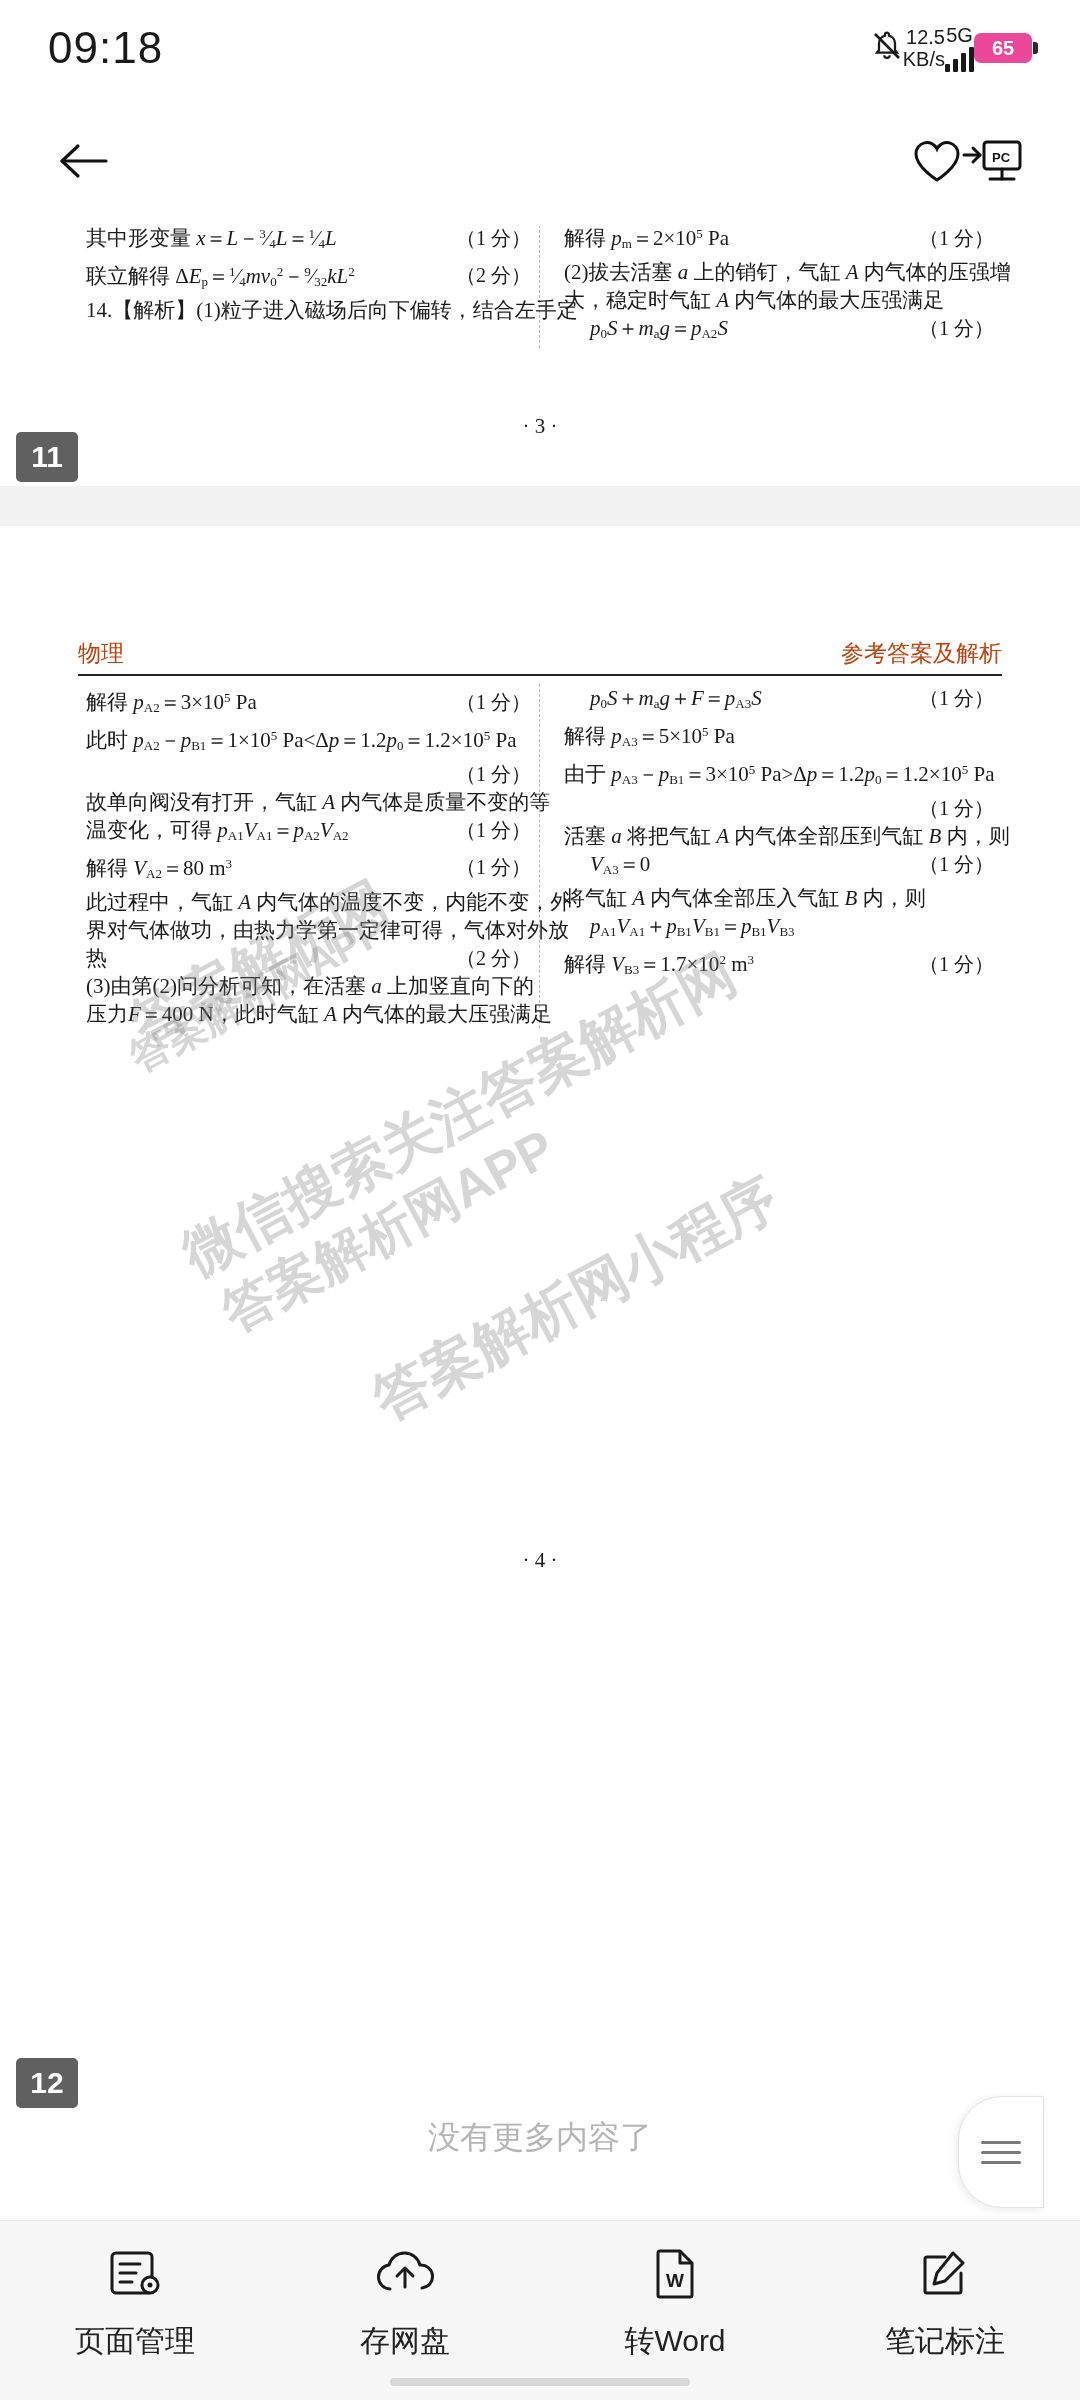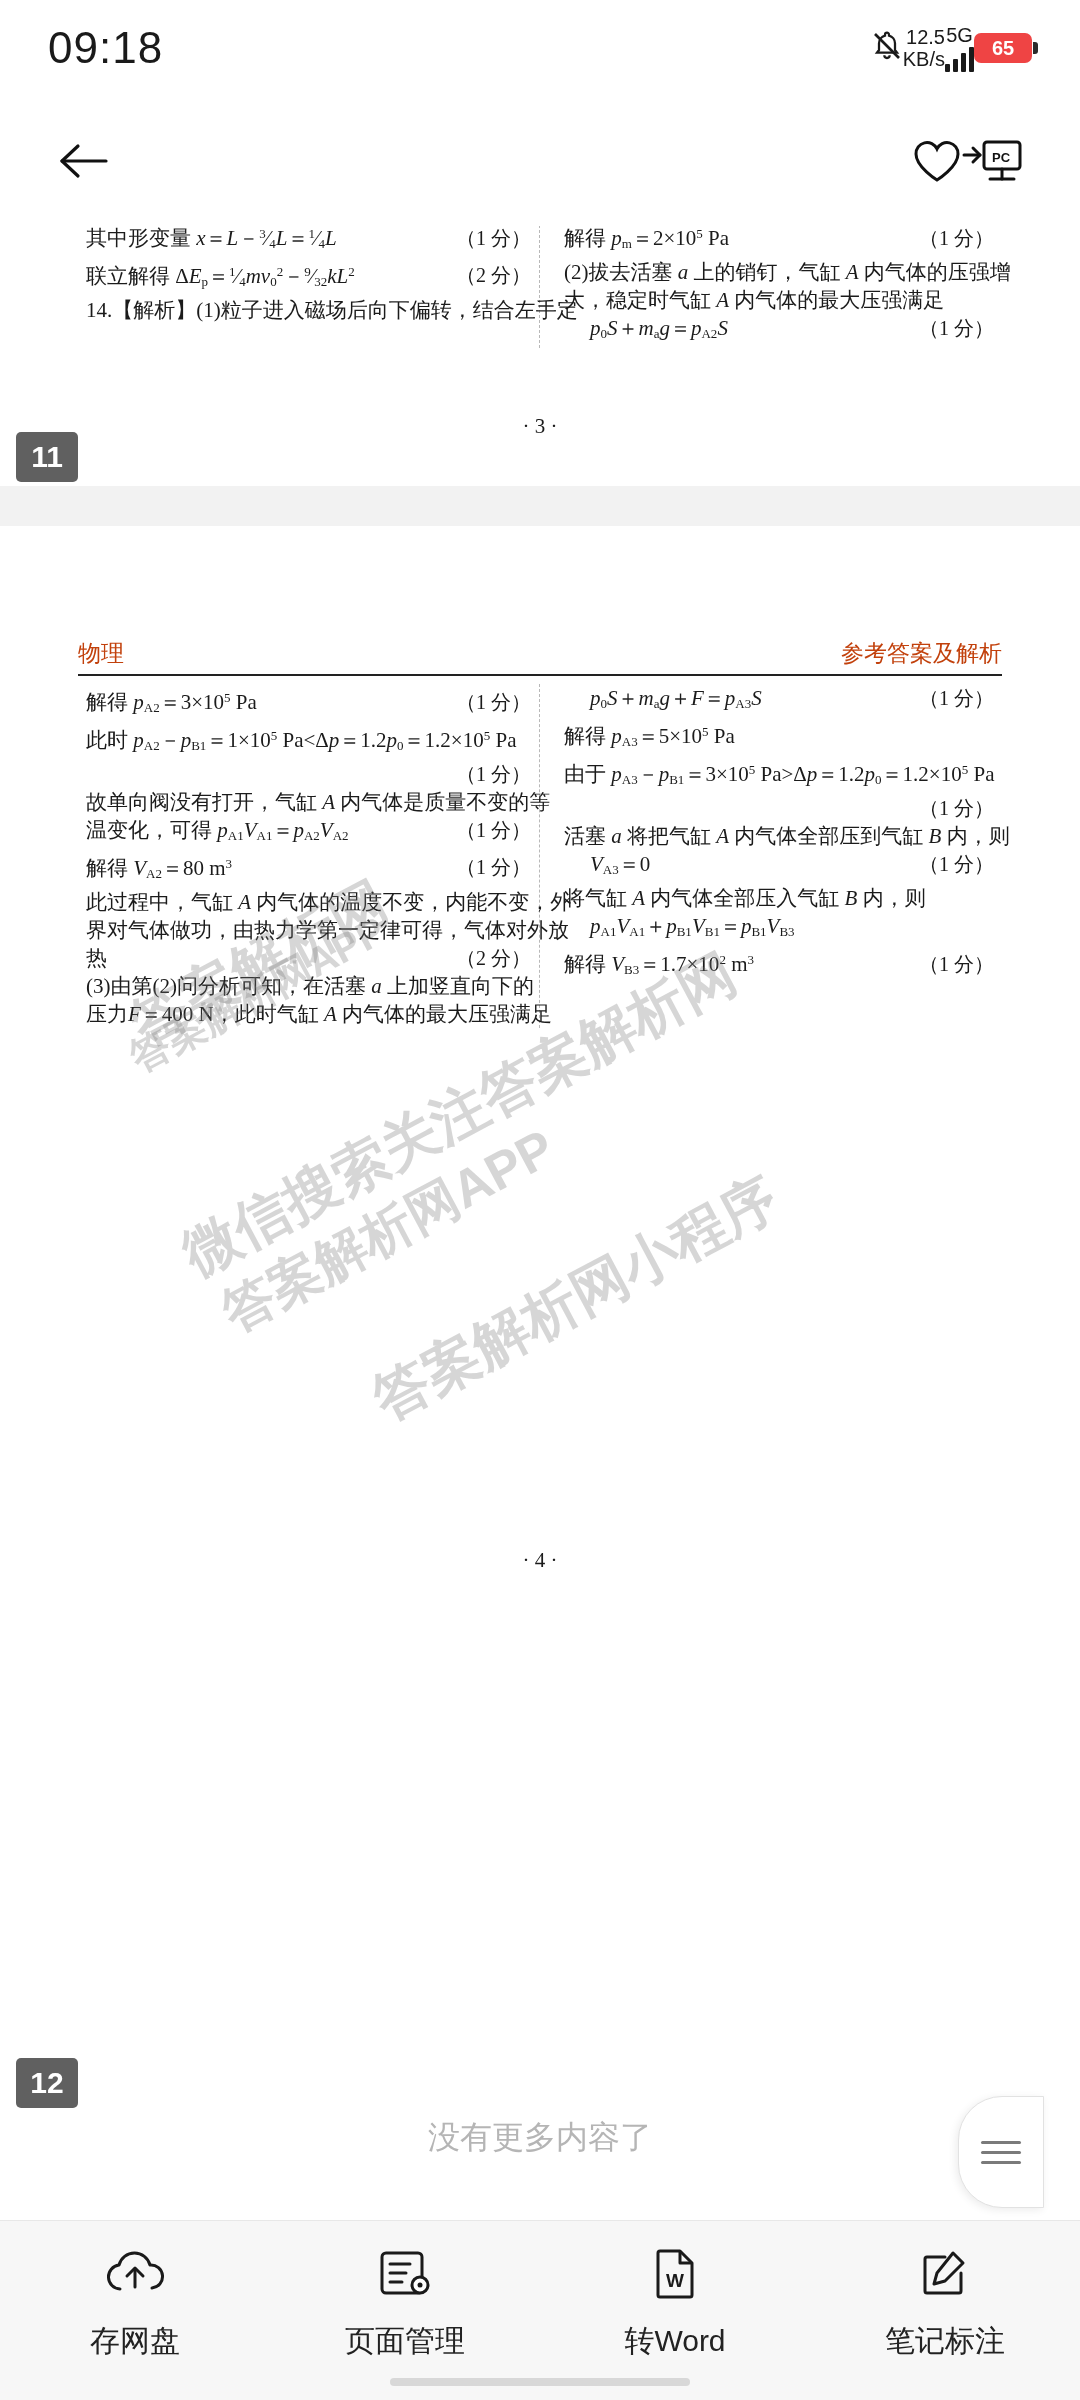--- a/index.html
+++ b/index.html
@@ -33,21 +33,21 @@
     font-size: 20px; line-height: 22px; color: #1a1a1a; text-align: center;
   }
   .sig-bars { display: flex; align-items: flex-end; gap: 3px; height: 26px; }
   .sig-bars i { display: block; width: 5px; background: #1a1a1a; border-radius: 1px; }
   .sig-bars i:nth-child(1) { height: 8px; }
   .sig-bars i:nth-child(2) { height: 13px; }
   .sig-bars i:nth-child(3) { height: 19px; }
   .sig-bars i:nth-child(4) { height: 25px; }
   .battery {
     position: relative; width: 58px; height: 30px; border-radius: 7px;
-    background: #ef4444; display: flex; align-items: center; justify-content: center;
+    background: #ec4899; display: flex; align-items: center; justify-content: center;
   }
   .battery:after {
     content: ""; position: absolute; right: -6px; top: 9px;
     width: 5px; height: 12px; background: #2b2b2b; border-radius: 0 3px 3px 0;
   }
   .battery span { color: #fff; font-size: 20px; font-weight: bold; }
 
   
   .toolbar {
     position: absolute; top: 96px; left: 0; width: 1080px; height: 130px;
@@ -371,45 +371,45 @@
           <i></i>
           <i></i>
         </div>
     </div>
   </div>
 
   <div class="bottombar">
 
     <div class="bb-item">
       <span>
-        <svg width="62" height="52" viewBox="0 0 62 52" fill="none" stroke="#1a1a1a" stroke-width="3" stroke-linecap="round" stroke-linejoin="round">
-          <path d="M16 42a12 12 0 0 1-1-23.9A16 16 0 0 1 46 18a11 11 0 0 1 2 23"></path>
-          <line x1="31" y1="40" x2="31" y2="22"></line>
-          <polyline points="23,29 31,21 39,29"></polyline>
-        </svg>
-      </span>
-      <span class="bb-label">存网盘</span>
-    </div>
-
-    <div class="bb-item">
-      <span>
         <svg width="58" height="52" viewBox="0 0 58 52" fill="none" stroke="#1a1a1a" stroke-width="3" stroke-linecap="round" stroke-linejoin="round">
           <rect x="6" y="6" width="40" height="40" rx="4"></rect>
           <line x1="14" y1="17" x2="34" y2="17"></line>
           <line x1="14" y1="26" x2="30" y2="26"></line>
           <line x1="14" y1="35" x2="26" y2="35"></line>
           <circle cx="44" cy="38" r="8" fill="#fff"></circle>
           <circle cx="44" cy="38" r="2.5" fill="#1a1a1a" stroke="none"></circle>
         </svg>
       </span>
       <span class="bb-label">页面管理</span>
     </div>
 
     <div class="bb-item">
       <span>
+        <svg width="62" height="52" viewBox="0 0 62 52" fill="none" stroke="#1a1a1a" stroke-width="3" stroke-linecap="round" stroke-linejoin="round">
+          <path d="M16 42a12 12 0 0 1-1-23.9A16 16 0 0 1 46 18a11 11 0 0 1 2 23"></path>
+          <line x1="31" y1="40" x2="31" y2="22"></line>
+          <polyline points="23,29 31,21 39,29"></polyline>
+        </svg>
+      </span>
+      <span class="bb-label">存网盘</span>
+    </div>
+
+    <div class="bb-item">
+      <span>
         <svg width="54" height="52" viewBox="0 0 54 52" fill="none" stroke="#1a1a1a" stroke-width="3" stroke-linejoin="round">
           <path d="M12 4h20l12 12v32a2 2 0 0 1-2 2H12a2 2 0 0 1-2-2V6a2 2 0 0 1 2-2z"></path>
           <polyline points="32,4 32,16 44,16"></polyline>
           <text x="27" y="40" font-size="19" font-weight="bold" text-anchor="middle" fill="#1a1a1a" stroke="none" font-family="Liberation Sans, sans-serif">W</text>
         </svg>
       </span>
       <span class="bb-label">转Word</span>
     </div>
 
     <div class="bb-item">

